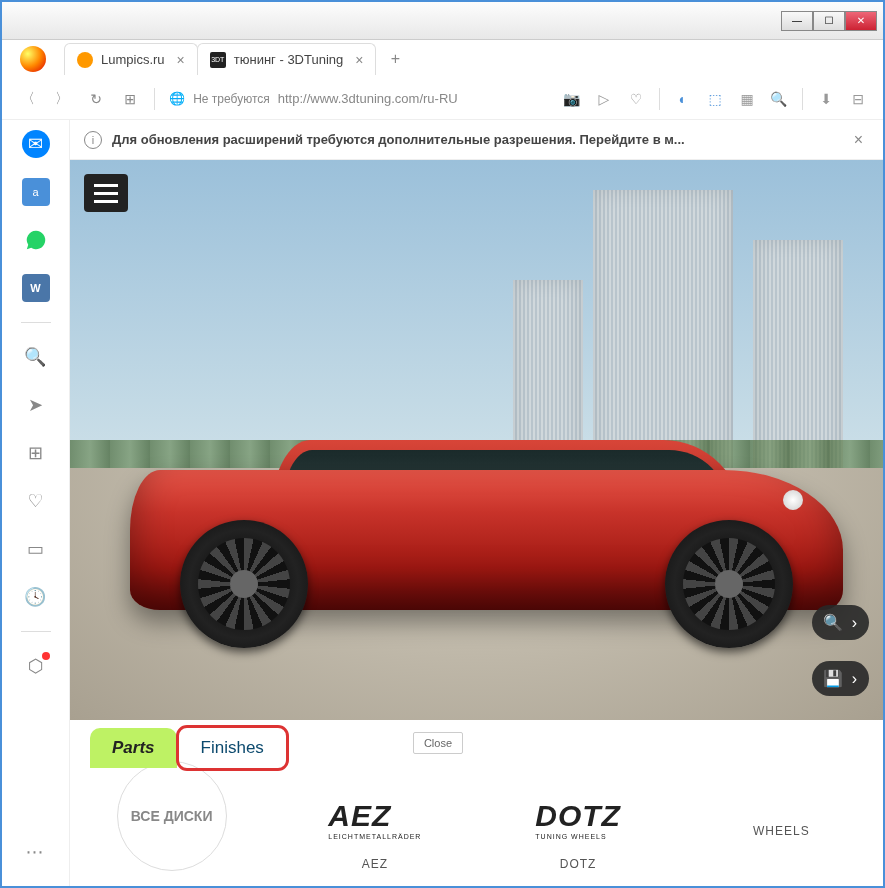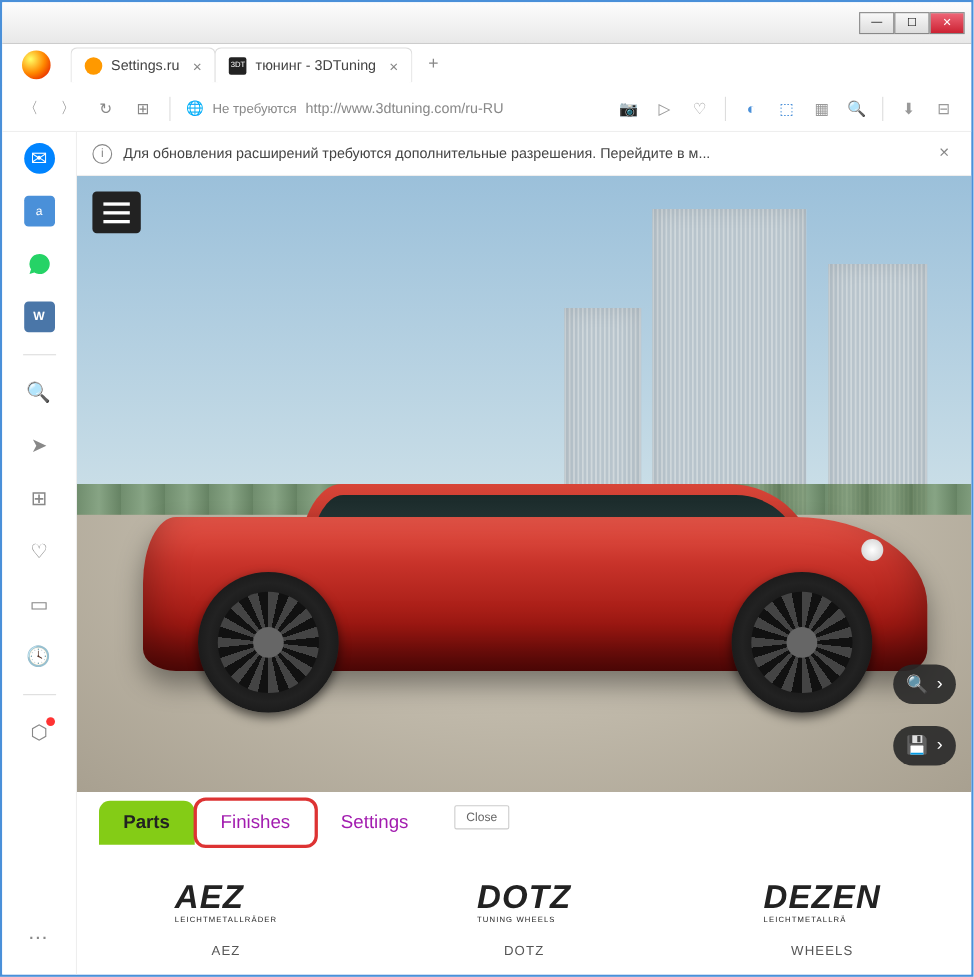--- a/index.html
+++ b/index.html
@@ -34,21 +34,21 @@
 .sbic.gt { background:#4a90d9; color:#fff; border-radius:4px; font-size:11px; }
 .sbic.vk { background:#4a76a8; color:#fff; border-radius:4px; font-size:11px; font-weight:bold; }
 .sbic.red::after { content:''; position:absolute; top:0; right:0; width:8px; height:8px; background:#f33; border-radius:50%; }
 .leftbar .sep { width:30px; height:1px; background:#ddd; }
 .leftbar .dots { margin-top:auto; margin-bottom:20px; color:#888; letter-spacing:2px; }
 
 .content { position:absolute; top:118px; left:68px; right:0; bottom:0; display:flex; flex-direction:column; }
 
 .notif { height:40px; display:flex; align-items:center; padding:0 14px; gap:10px; border-bottom:1px solid #eee; font-size:13px; color:#444; }
 .notif .info { width:18px; height:18px; border:1.5px solid #888; border-radius:50%; display:flex; align-items:center; justify-content:center; font-size:11px; color:#888; }
-.notif .msg { flex:1; white-space:nowrap; overflow:hidden; text-overflow:ellipsis; }
+.notif .msg { flex:1; white-space:nowrap; overflow:hidden; text-overflow:ellipsis;font-weight:bold; }
 .notif .gotobtn { padding:6px 14px; background:#fff; border:1px solid #ccc; border-radius:4px; font-size:12px; cursor:pointer; }
 .notif .nx { color:#888; font-size:16px; cursor:pointer; padding:0 6px; }
 
 .stage { flex:1; position:relative; background:linear-gradient(to bottom,#a8c8e0 0%,#c5dce8 35%,#d8d4c8 60%,#bfb8aa 100%); overflow:hidden; }
 .sky { position:absolute; top:0; left:0; right:0; height:55%; background:linear-gradient(to bottom,#9bc0da,#cde0e8); }
 .building { position:absolute; background:linear-gradient(90deg,#d0d8dc 0,#d0d8dc 2px,#b8c4cc 2px,#b8c4cc 4px); background-size:4px 100%; box-shadow:inset 0 0 20px rgba(0,0,0,0.1); }
 .b1 { top:30px; right:150px; width:140px; height:320px; }
 .b2 { top:80px; right:40px; width:90px; height:260px; }
 .b3 { top:120px; right:300px; width:70px; height:200px; }
 .trees { position:absolute; top:280px; left:0; right:0; height:80px; background:repeating-linear-gradient(90deg,#4a6b3a 0,#6a8b5a 20px,#3a5b2a 40px); opacity:0.7; }
@@ -70,22 +70,22 @@
 .hamburger span { width:24px; height:3px; background:#fff; }
 
 .zoomctl { position:absolute; bottom:80px; right:14px; display:flex; align-items:center; gap:8px; background:rgba(40,40,40,0.9); border-radius:20px; padding:8px 12px; cursor:pointer; }
 .zoomctl .z { color:#fff; font-size:16px; }
 
 .savectl { position:absolute; bottom:24px; right:14px; display:flex; align-items:center; gap:8px; background:rgba(40,40,40,0.9); border-radius:20px; padding:8px 12px; cursor:pointer; }
 .savectl .s { color:#fff; font-size:16px; }
 
 .panel { background:#fff; }
 .tabsrow { display:flex; align-items:center; height:56px; padding:0 20px; gap:2px; position:relative; }
-.ptab { padding:10px 22px; font-size:17px; color:#a21caf; cursor:pointer; border-radius:10px 10px 0 0; }
-.ptab.active { color:#222; font-weight:600; background:#84cc16; }
+.ptab { padding:10px 22px; font-size:17px; color:#0c4a6e; cursor:pointer; border-radius:10px 10px 0 0; }
+.ptab.active { color:#222; font-weight:600; background:#bef264;font-style:italic; }
 .ptab.highlight { outline:3px solid #d33; border-radius:8px; }
 .closebox { position:absolute; right:420px; top:12px; padding:4px 10px; border:1px solid #ccc; font-size:11px; color:#666; border-radius:2px; cursor:pointer; }
 
 .brands { display:flex; align-items:center; height:110px; padding:0 20px; gap:40px; }
 .brand { flex:1; display:flex; flex-direction:column; align-items:center; gap:10px; cursor:pointer; }
 .brand-logo { height:56px; display:flex; align-items:center; justify-content:center; font-weight:900; font-style:italic; color:#222; }
 .brand-logo.circle { width:110px; height:110px; border-radius:50%; border:1px solid #ddd; font-style:normal; font-size:14px; font-weight:700; color:#888; margin-top:-30px; }
 .brand-logo .big { font-size:30px; letter-spacing:1px; }
 .brand-logo .sub { font-size:7px; font-weight:400; letter-spacing:1px; display:block; font-style:normal; }
 .brand-name { font-size:12px; color:#555; letter-spacing:1px; }
@@ -97,21 +97,21 @@
 <div class="window-frame">
   <div class="winbtn">—</div>
   <div class="winbtn">☐</div>
   <div class="winbtn close">✕</div>
 </div>
 
 <div class="tabbar">
   <div class="opera-logo"></div>
   <div class="tab">
     <span class="favicon"></span>
-    <span>Settings.ru</span>
+    <span>Lumpics.ru</span>
     <span class="x">×</span>
   </div>
   <div class="tab">
     <span class="favicon dt">3DT</span>
     <span>тюнинг - 3DTuning</span>
     <span class="x">×</span>
   </div>
   <div class="newtab">+</div>
 </div>
 
@@ -201,38 +201,37 @@
     <div class="savectl">
       <span class="s">💾</span>
       <span class="s">›</span>
     </div>
   </div>
 
   <div class="panel">
     <div class="tabsrow">
       <div class="ptab active">Parts</div>
       <div class="ptab highlight">Finishes</div>
-      <div class="ptab">Settings</div>
       <div class="closebox">Close</div>
     </div>
     <div class="brands">
+      <div class="brand">
+        <div class="brand-logo circle">ВСЕ ДИСКИ</div>
+      </div>
       <div class="brand">
         <div class="brand-logo">
           <div><span class="big">AEZ</span><span class="sub">LEICHTMETALLRÄDER</span></div>
         </div>
         <div class="brand-name">AEZ</div>
       </div>
       <div class="brand">
         <div class="brand-logo">
           <div><span class="big">DOTZ</span><span class="sub">TUNING WHEELS</span></div>
         </div>
         <div class="brand-name">DOTZ</div>
       </div>
       <div class="brand">
-        <div class="brand-logo">
-          <div><span class="big">DEZEN</span><span class="sub">LEICHTMETALLRÄ</span></div>
-        </div>
         <div class="brand-name">WHEELS</div>
       </div>
     </div>
   </div>
 
 </div>
 
 </body></html>

